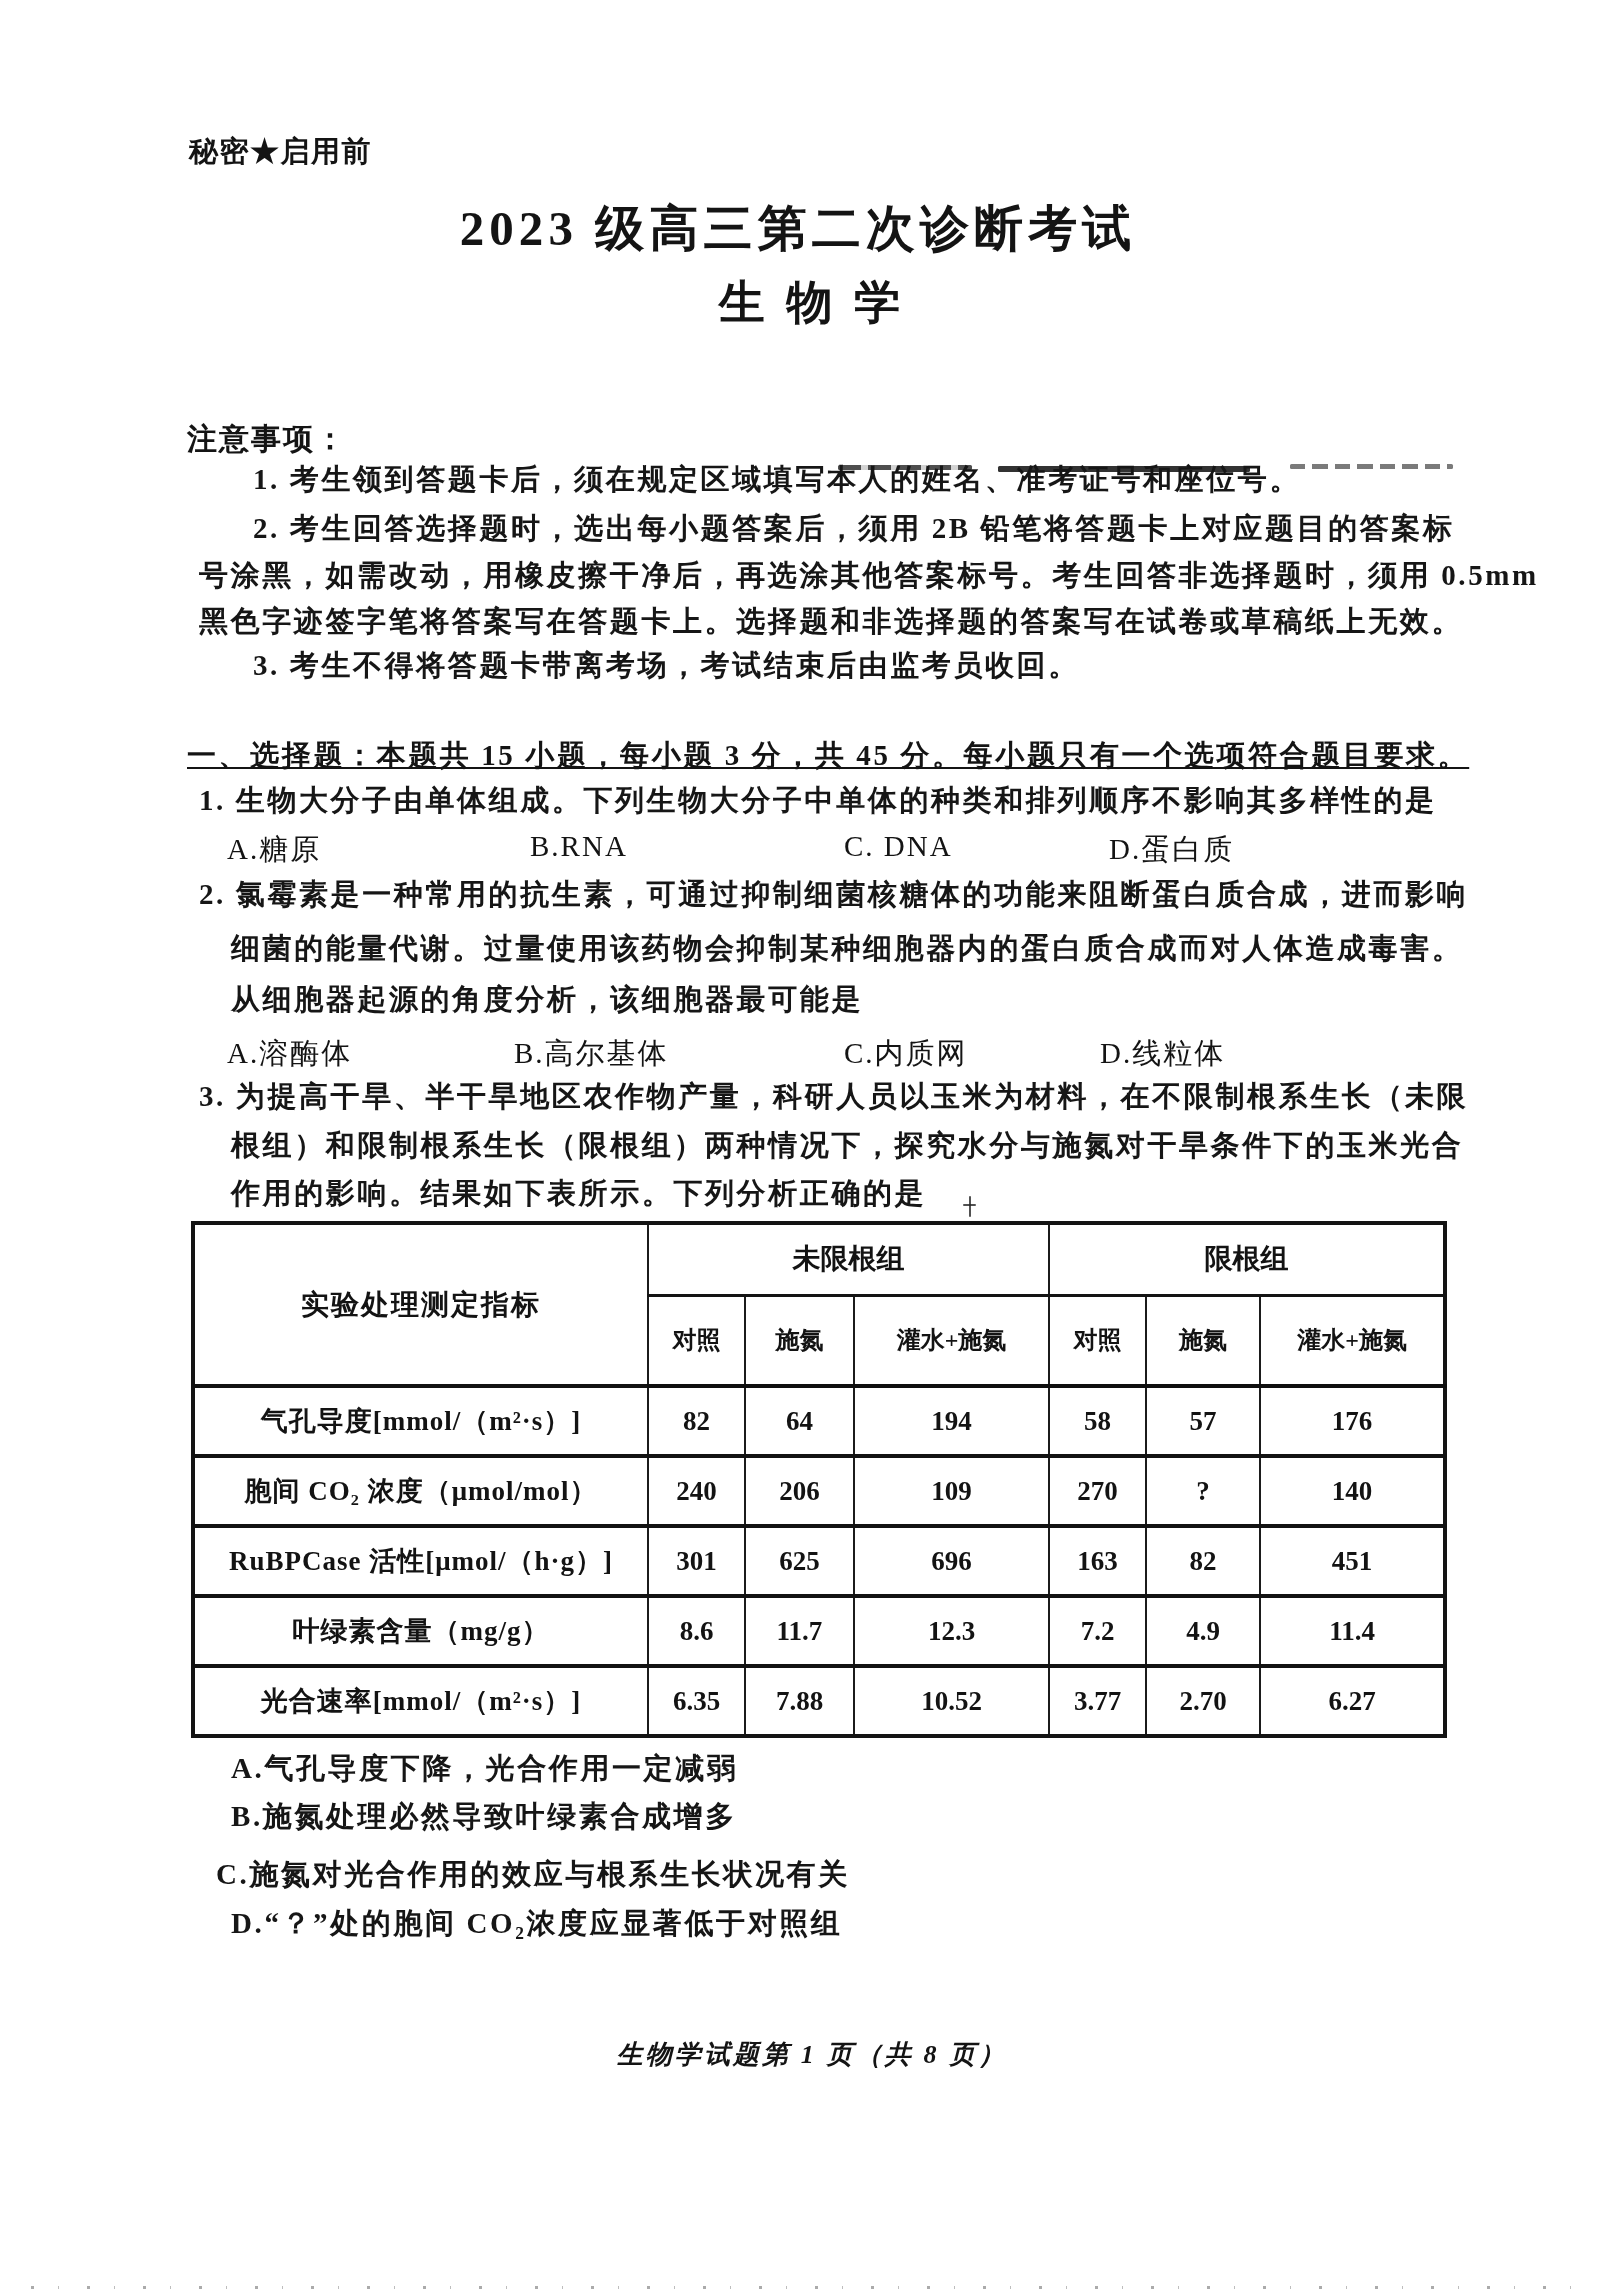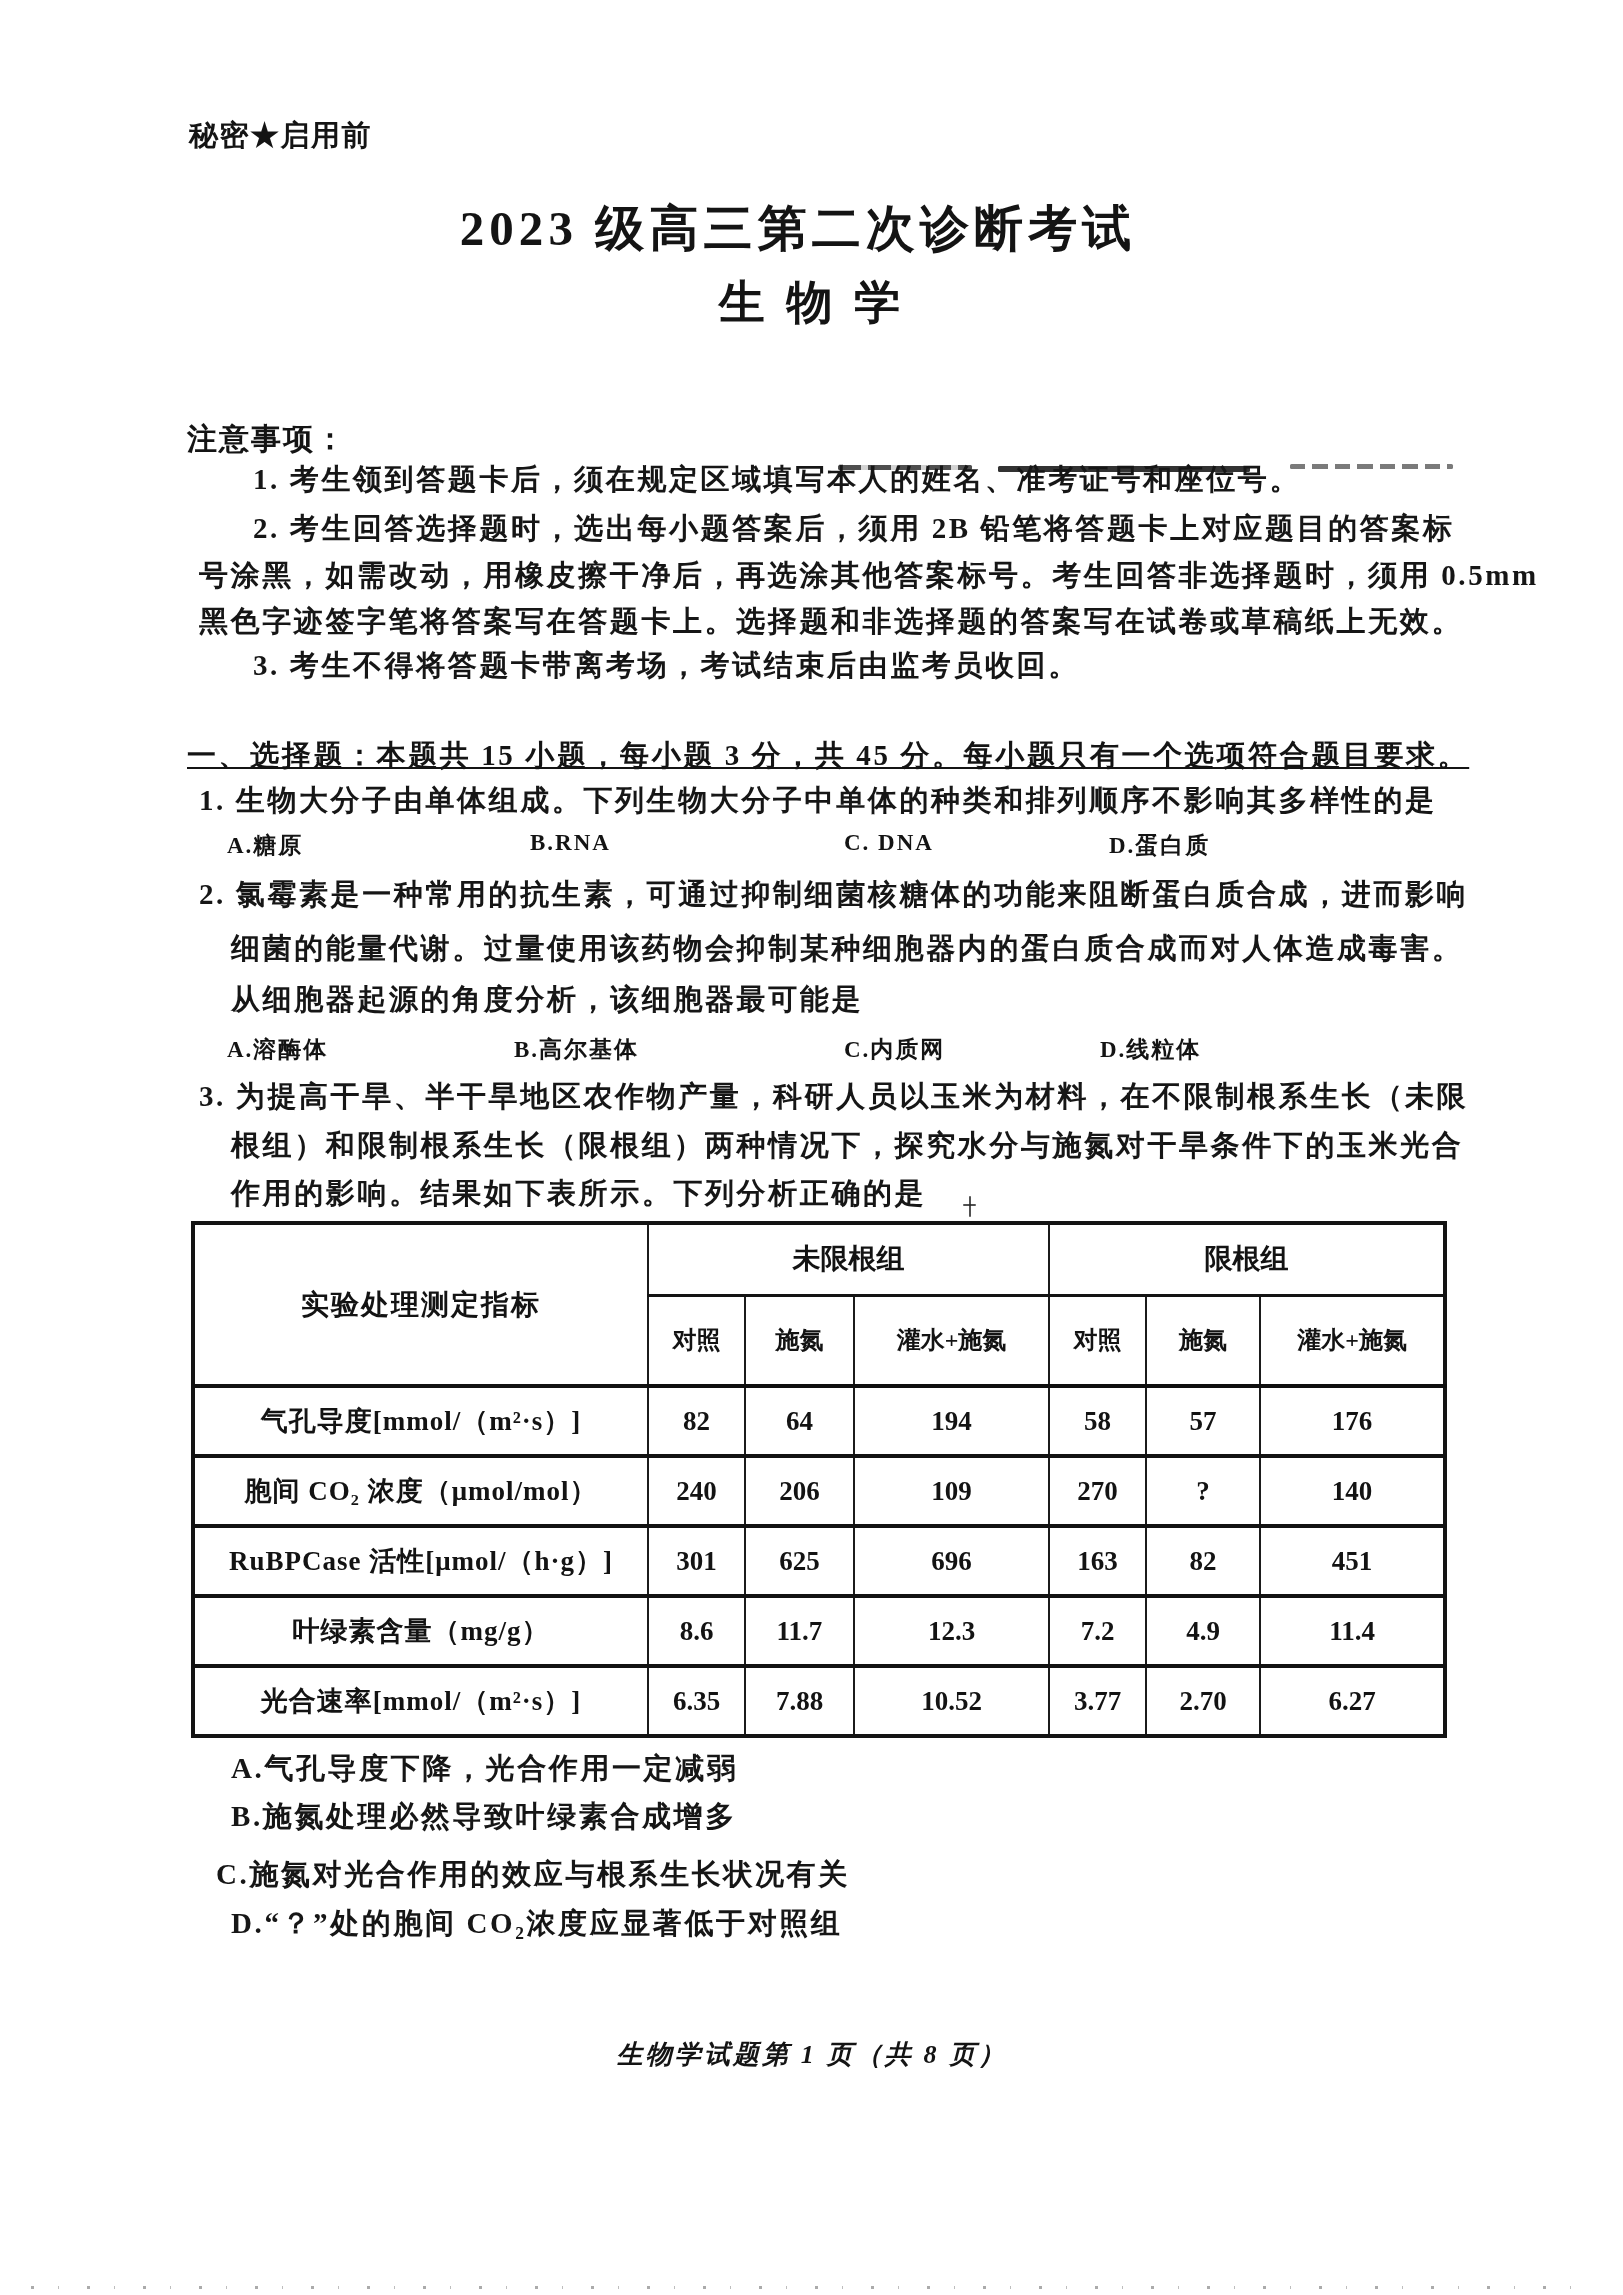--- a/index.html
+++ b/index.html
@@ -15,21 +15,21 @@
     position:absolute;
     white-space:nowrap;
     font-size:29px;
     font-weight:600;
     letter-spacing:2.6px;
     line-height:1.15;
     color:#161616;
   }
   .topline{
     position:absolute;
-    left:189px;top:116px;
+    left:189px;top:132px;
     display:flex;gap:22.5px;
     font-size:29px;font-weight:800;letter-spacing:1.5px;
     white-space:nowrap;
   }
   .doc-title{
     position:absolute;left:0;top:196px;width:1596px;
     text-align:center;font-size:49px;font-weight:800;letter-spacing:5.1px;
     white-space:nowrap;
   }
   .doc-subject{
@@ -38,21 +38,21 @@
     white-space:nowrap;
   }
   .notice-heading{
     position:absolute;left:187px;top:419px;
     font-size:30px;font-weight:800;letter-spacing:2px;white-space:nowrap;
   }
   .section-heading{
     position:absolute;left:187px;top:736px;
     font-size:29px;font-weight:800;letter-spacing:2.6px;white-space:nowrap;text-decoration:underline;
   }
-  .opt-row span{position:absolute;white-space:nowrap;font-size:23px;font-weight:700;letter-spacing:2px;}
+  .opt-row span{position:absolute;white-space:nowrap;font-size:29px;font-weight:400;letter-spacing:2px;}
   .qtable{
     position:absolute;left:191px;top:1221px;width:1252px;
     border-collapse:collapse;table-layout:fixed;
     font-size:27px;font-weight:600;text-align:center;
     color:#131313;
     border:4.6px solid #131313;
   }
   .qtable td{
     border-left:2px solid #1b1b1b;
     border-right:2px solid #1b1b1b;

